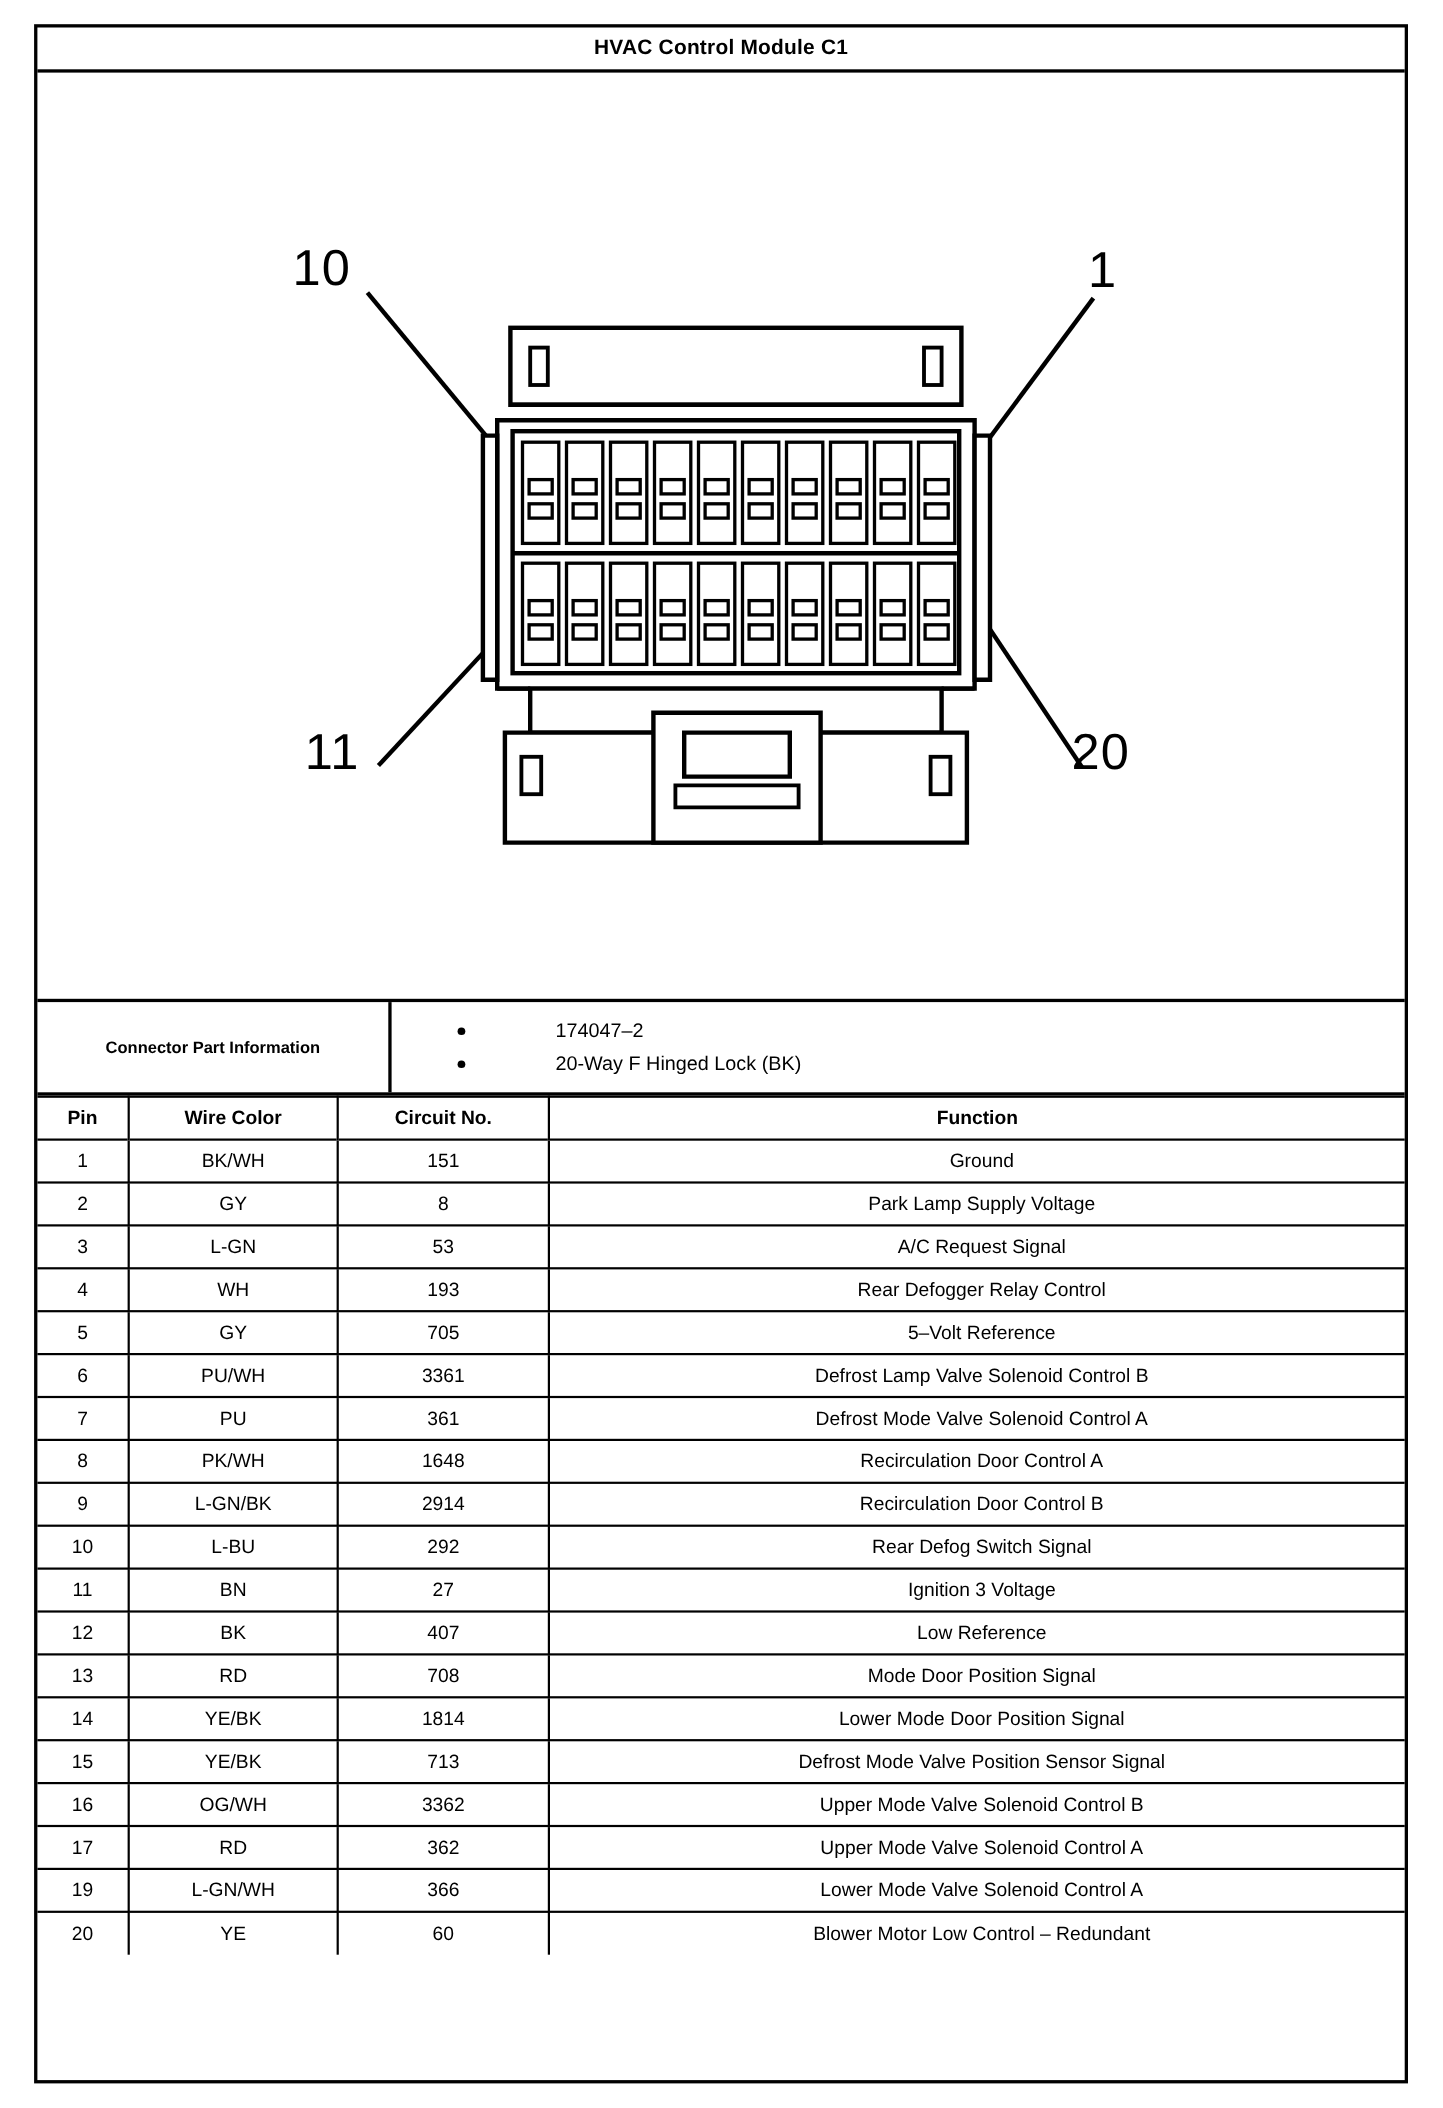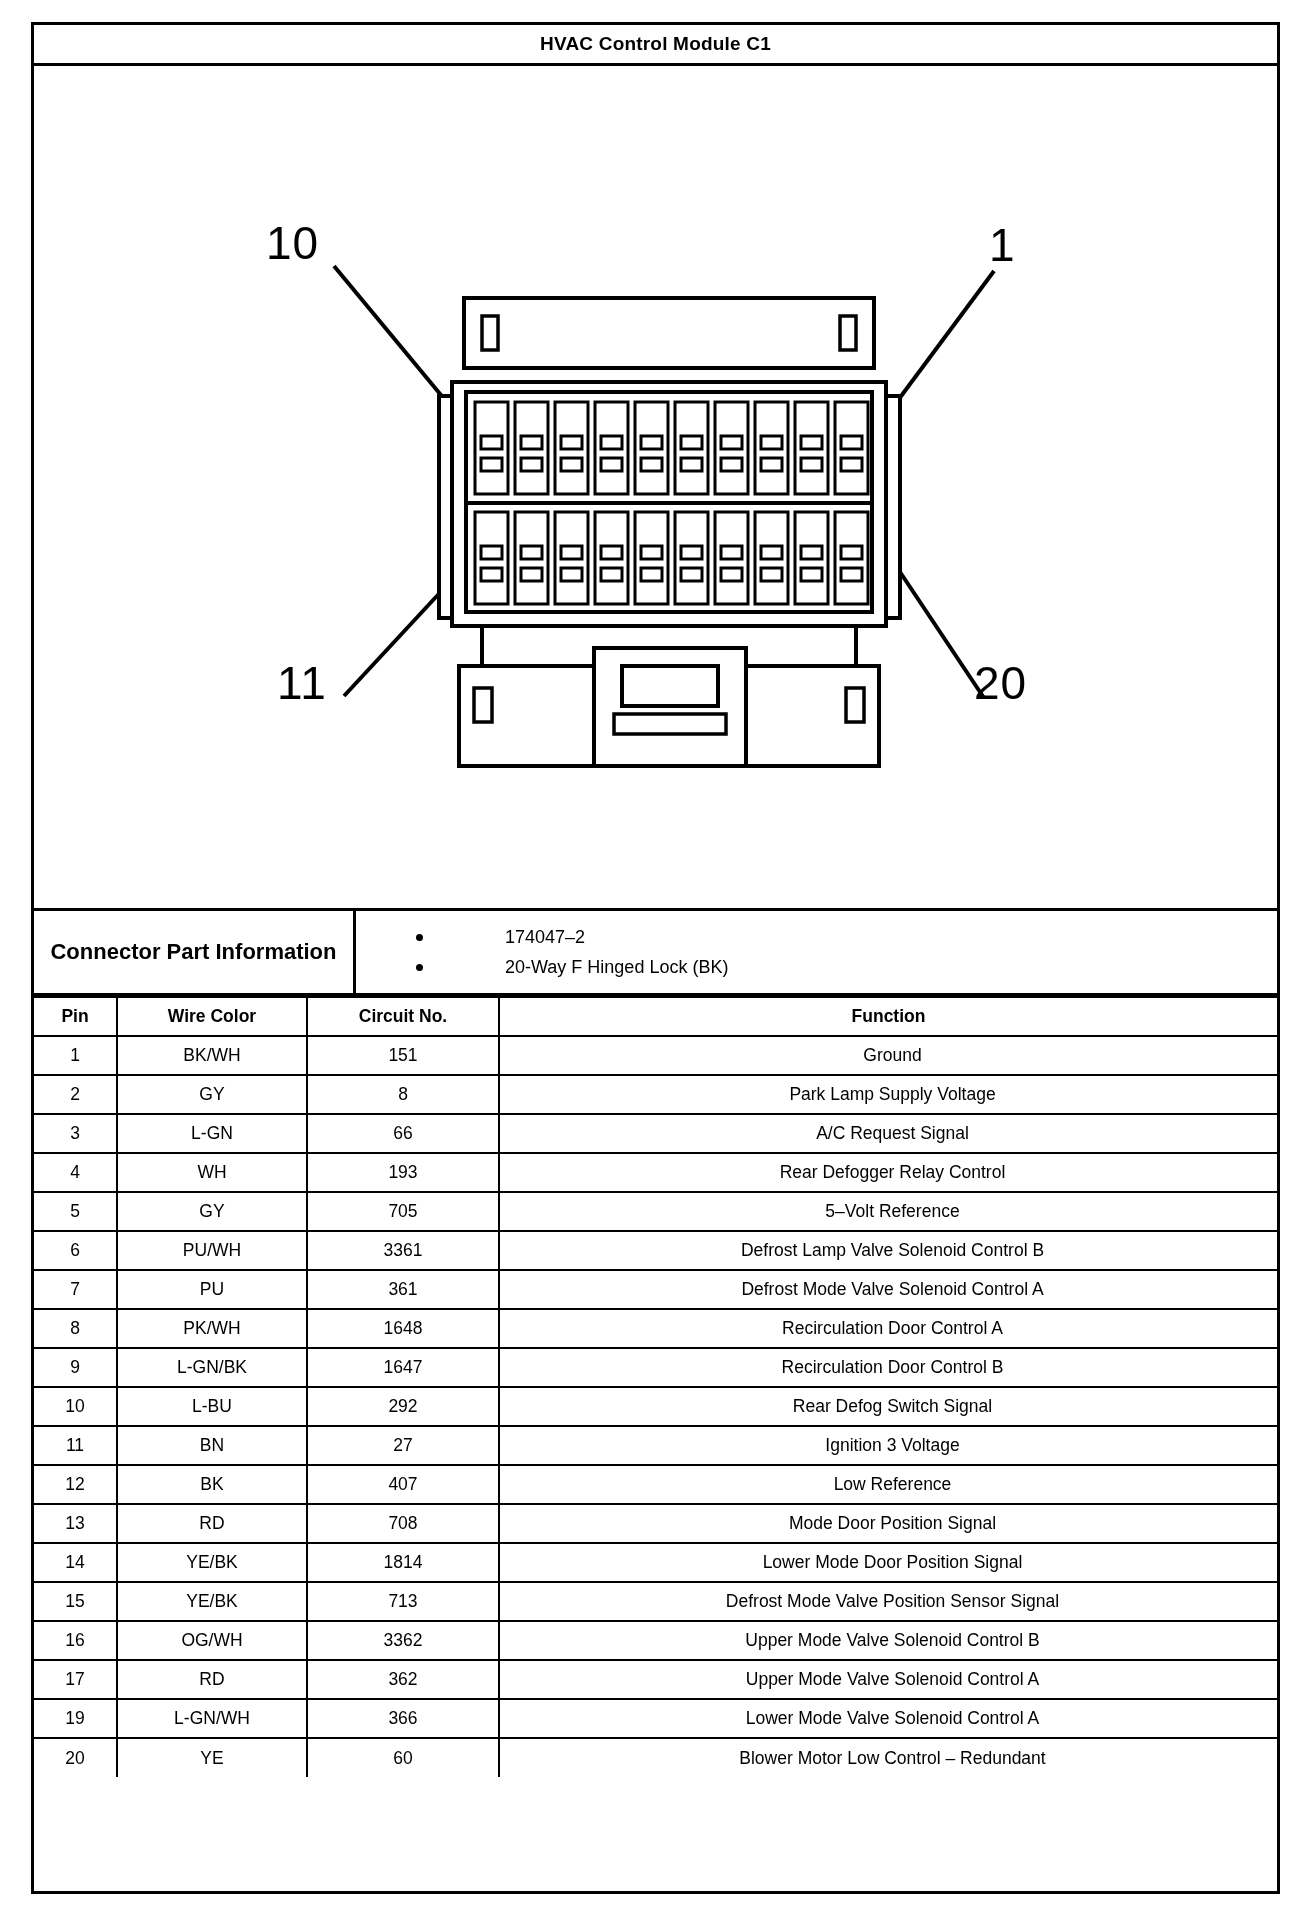--- a/index.html
+++ b/index.html
@@ -77,21 +77,21 @@
     display: flex;
     border-bottom: 3px solid #000;
     min-height: 82px;
   }
   .part-info-label {
     width: 322px;
     border-right: 3px solid #000;
     display: flex;
     align-items: center;
     justify-content: center;
-    font-size: 22px;
+    font-size: 15px;
     font-weight: bold;
     box-sizing: border-box;
     padding: 0 6px;
     text-align: center;
   }
   .part-info-list {
     flex: 1;
     display: flex;
     flex-direction: column;
     justify-content: center;
@@ -323,21 +323,21 @@
         </tr>
         <tr>
           <td class="c-pin">2</td>
           <td class="c-color">GY</td>
           <td class="c-circuit">8</td>
           <td class="c-func">Park Lamp Supply Voltage</td>
         </tr>
         <tr>
           <td class="c-pin">3</td>
           <td class="c-color">L-GN</td>
-          <td class="c-circuit">66</td>
+          <td class="c-circuit">53</td>
           <td class="c-func">A/C Request Signal</td>
         </tr>
         <tr>
           <td class="c-pin">4</td>
           <td class="c-color">WH</td>
           <td class="c-circuit">193</td>
           <td class="c-func">Rear Defogger Relay Control</td>
         </tr>
         <tr>
           <td class="c-pin">5</td>
@@ -359,21 +359,21 @@
         </tr>
         <tr>
           <td class="c-pin">8</td>
           <td class="c-color">PK/WH</td>
           <td class="c-circuit">1648</td>
           <td class="c-func">Recirculation Door Control A</td>
         </tr>
         <tr>
           <td class="c-pin">9</td>
           <td class="c-color">L-GN/BK</td>
-          <td class="c-circuit">1647</td>
+          <td class="c-circuit">2914</td>
           <td class="c-func">Recirculation Door Control B</td>
         </tr>
         <tr>
           <td class="c-pin">10</td>
           <td class="c-color">L-BU</td>
           <td class="c-circuit">292</td>
           <td class="c-func">Rear Defog Switch Signal</td>
         </tr>
         <tr>
           <td class="c-pin">11</td>

